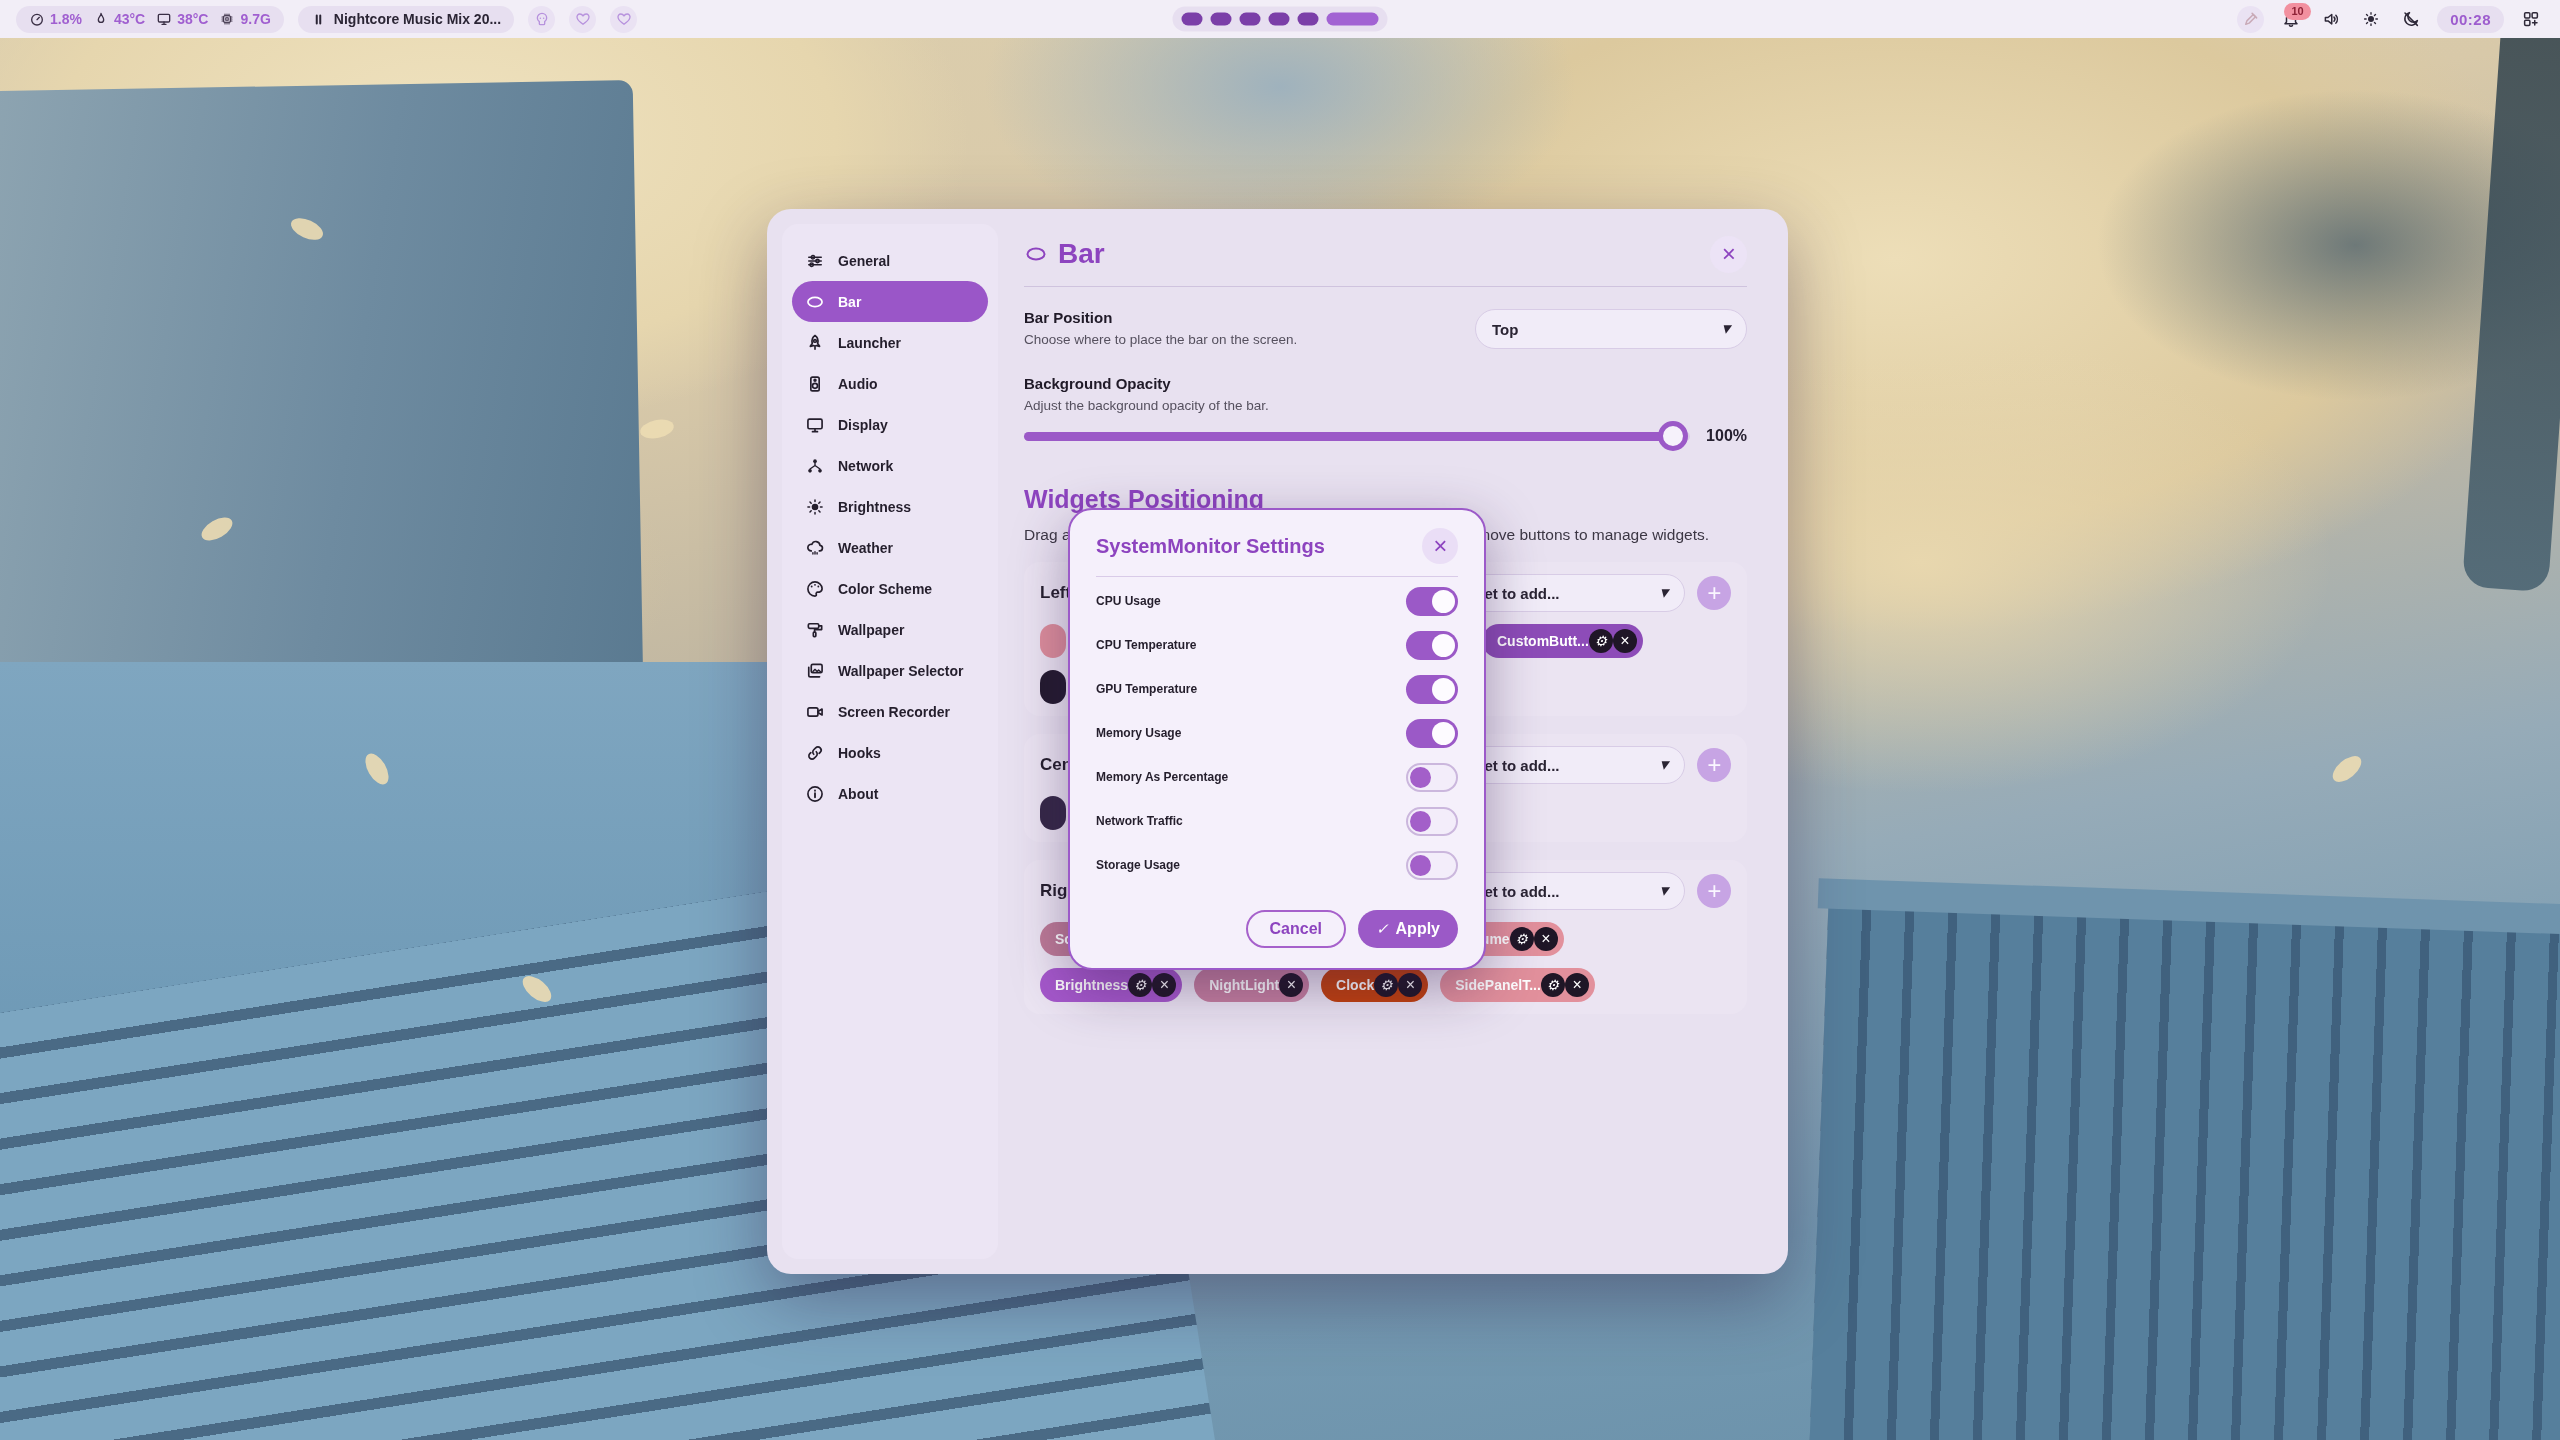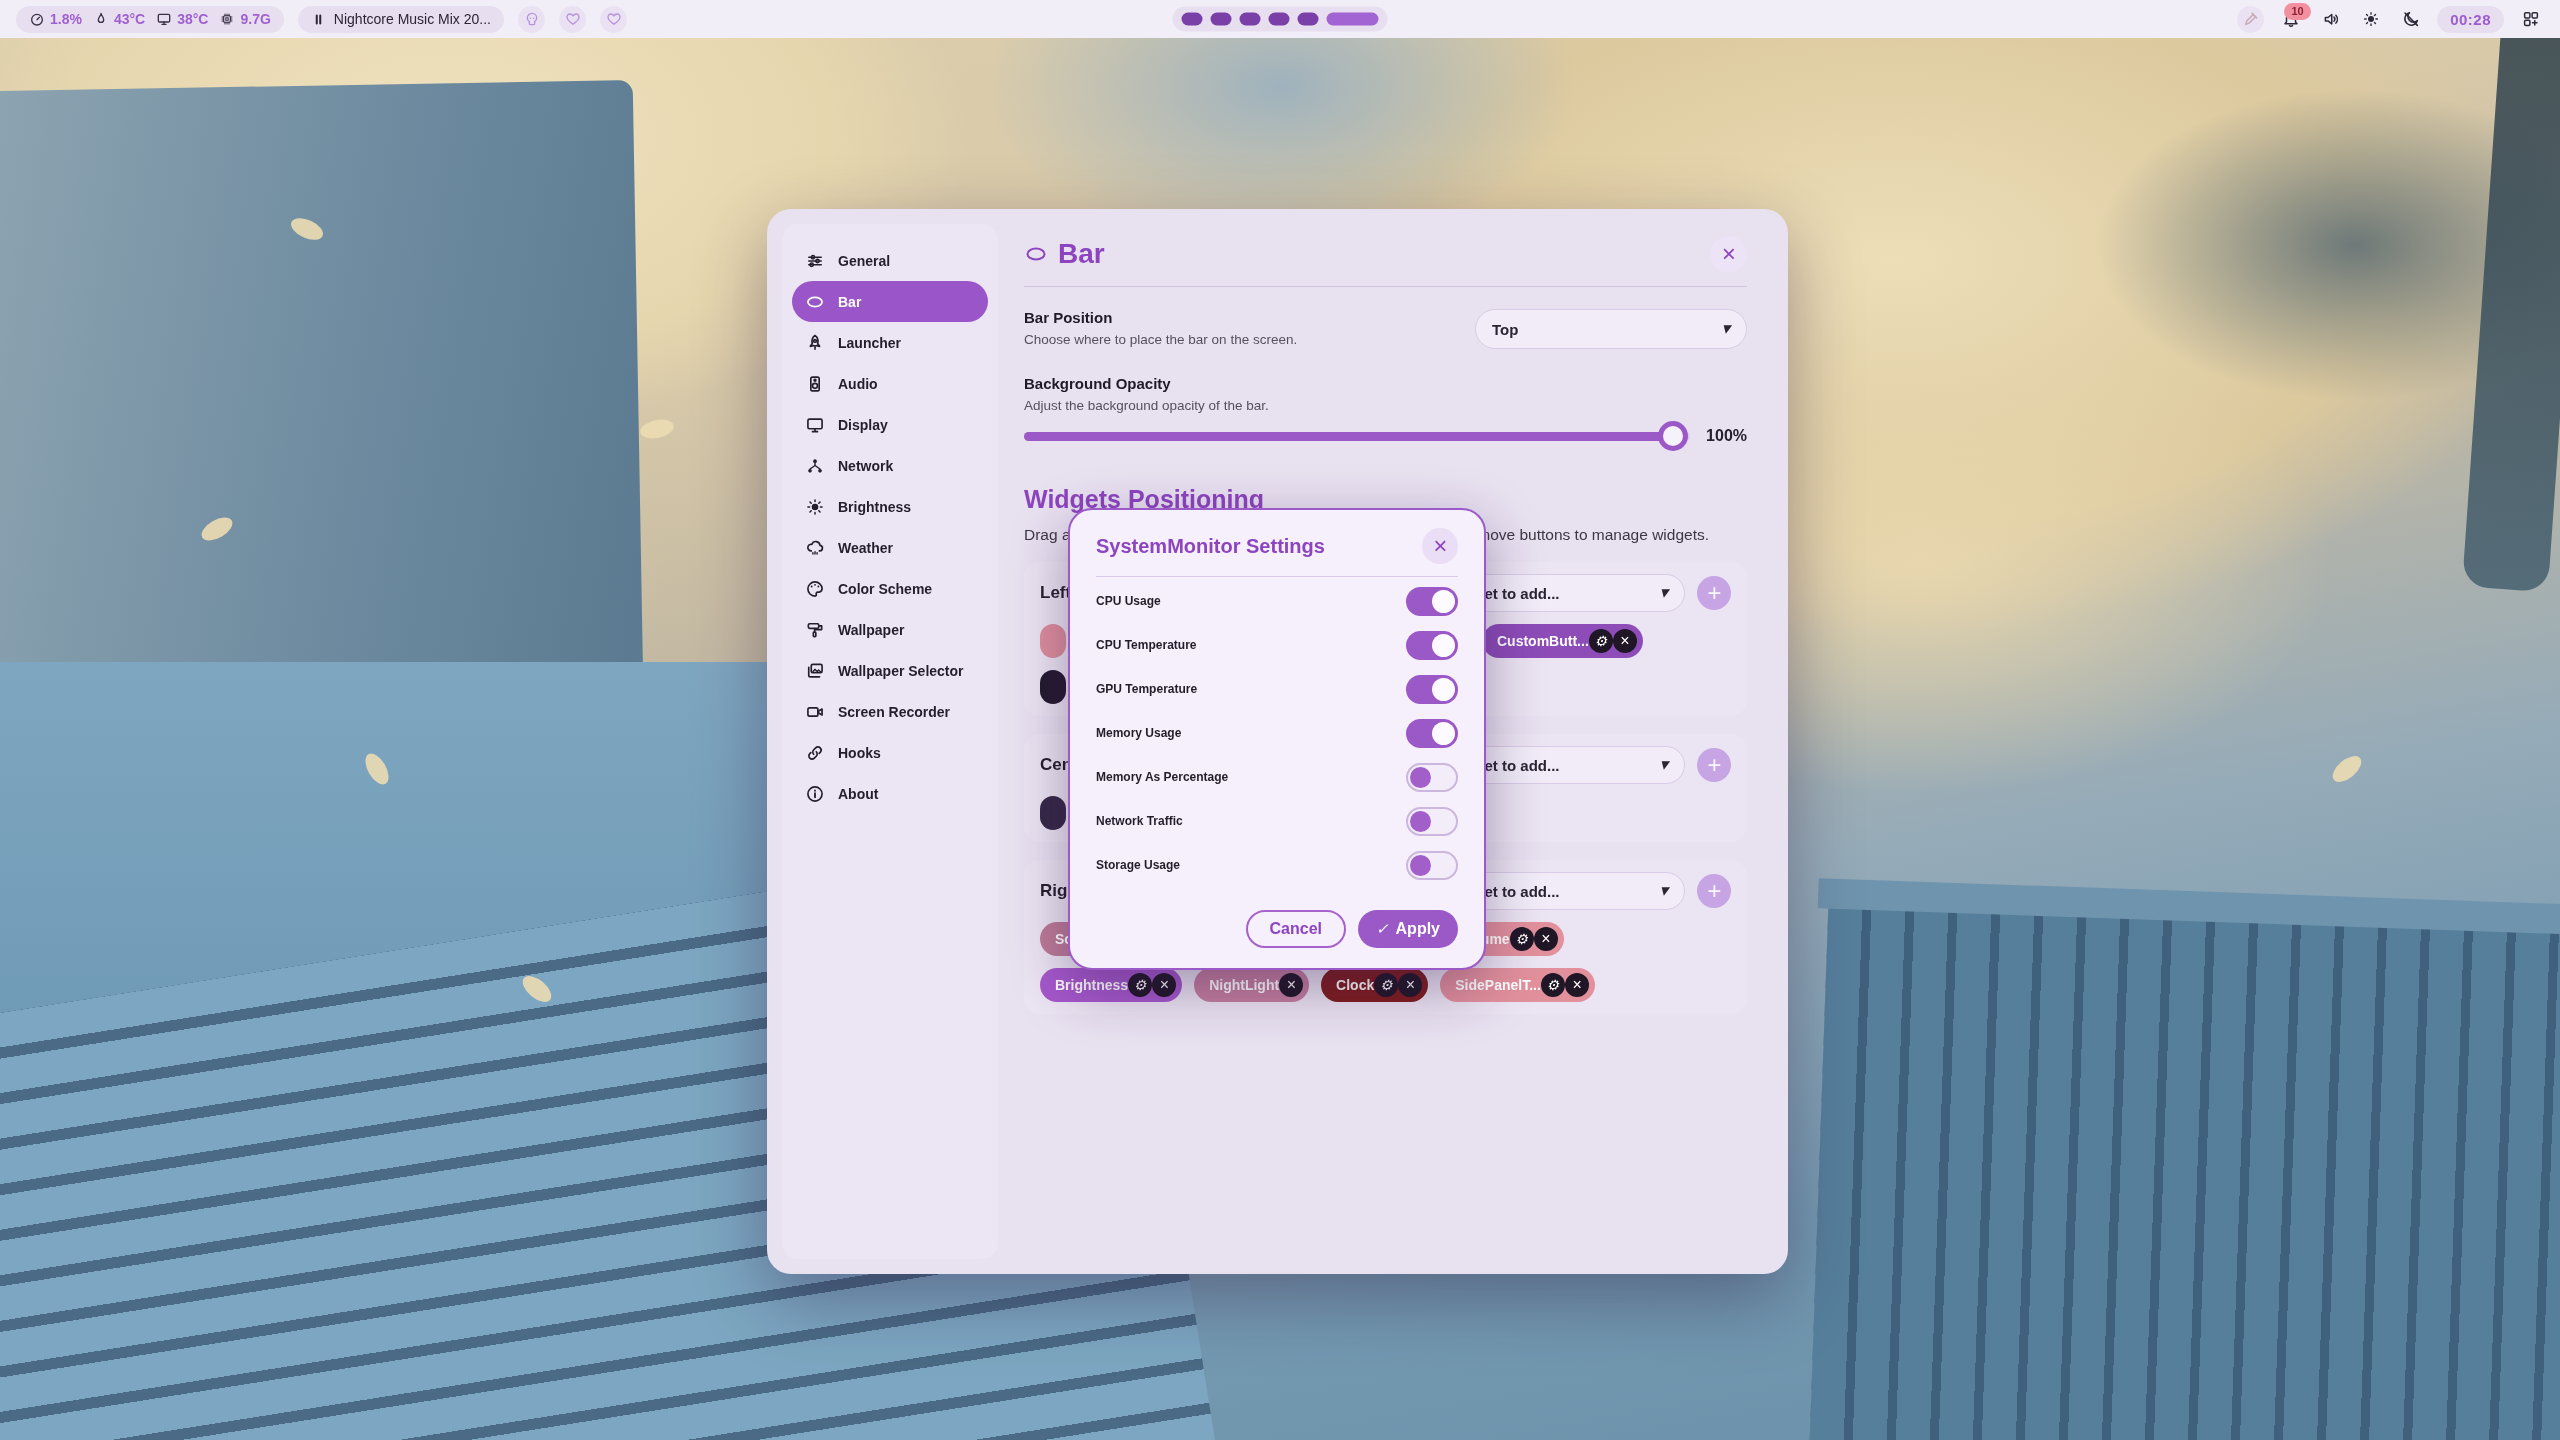--- a/index.html
+++ b/index.html
@@ -38,21 +38,21 @@
   .topbar{position:absolute;left:0;top:0;right:0;height:38px;background:#f2eef7;
     display:flex;align-items:center;padding:0 16px;z-index:50;}
   .tb-left{display:flex;align-items:center;gap:14px;}
   .pill{display:flex;align-items:center;background:#e7dff0;border-radius:14px;height:27px;padding:0 13px;}
   .stats{gap:11px;}
   .stat{display:flex;align-items:center;gap:5px;}
   .stat .ic{width:16px;height:16px;color:#3a2f45;}
   .stat b{color:#a05fd0;font-size:14px;font-weight:bold;}
   .media{gap:8px;}
   .media .ic{width:15px;height:15px;color:#2b2535;}
-  .media b{color:#2b2535;font-size:14px;font-weight:normal;}
+  .media b{color:#2b2535;font-size:14px;font-weight:bold;}
   .cbtn{width:27px;height:27px;border-radius:50%;background:#eae2f3;display:flex;align-items:center;justify-content:center;color:#b792dd;}
   .cbtn .ic{width:16px;height:16px;}
   .tb-center{position:absolute;left:50%;top:50%;transform:translate(-50%,-50%);}
   .ws{gap:8px;height:25px;padding:0 9px;}
   .ws-dot{width:21px;height:13px;border-radius:7px;background:#7b3fa8;}
   .ws-active{width:52px;height:13px;border-radius:7px;background:#a263d3;}
   .tb-right{margin-left:auto;display:flex;align-items:center;gap:13px;}
   .tb-right .ic{width:18px;height:18px;color:#2e2838;}
   .picker{color:#c9aab8 !important;}
   .bell-wrap{position:relative;width:27px;height:27px;display:flex;align-items:center;justify-content:center;}
@@ -595,21 +595,21 @@
           <span class="chip-btn">
               <i class="g-xs"></i>
             </span>
         </div>
         <div class="chip" style="background: rgb(197, 127, 159);">
           <span class="chip-label">NightLight</span>
           <span class="chip-btn">
               <i class="g-xs"></i>
             </span>
         </div>
-        <div class="chip" style="background: #7f1d1d;">
+        <div class="chip" style="background: #c2410c;">
           <span class="chip-label">Clock</span>
           <span class="chip-btn">
               <i class="g-gear"></i>
             </span>
           <span class="chip-btn">
               <i class="g-xs"></i>
             </span>
         </div>
         <div class="chip" style="background: rgb(226, 144, 156);">
           <span class="chip-label">SidePanelT...</span>

